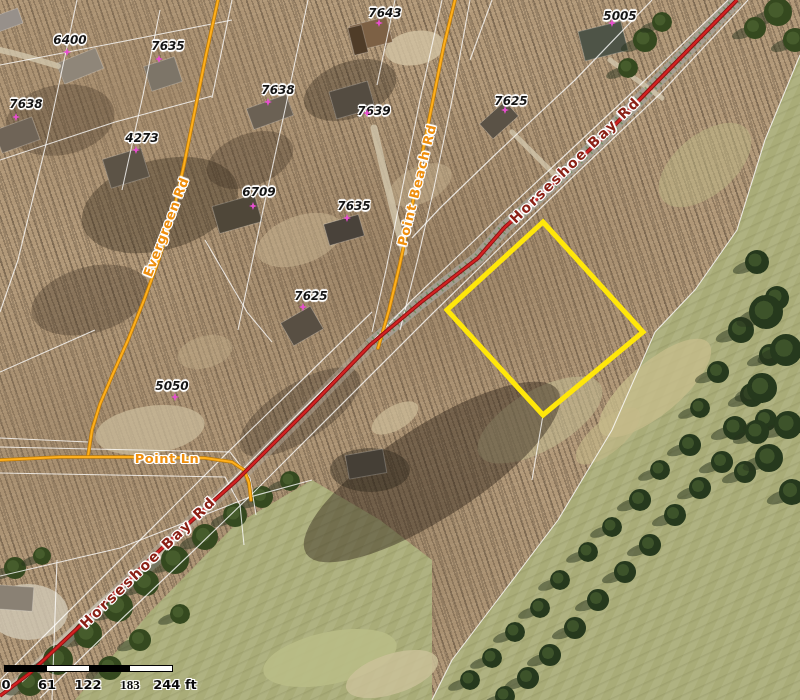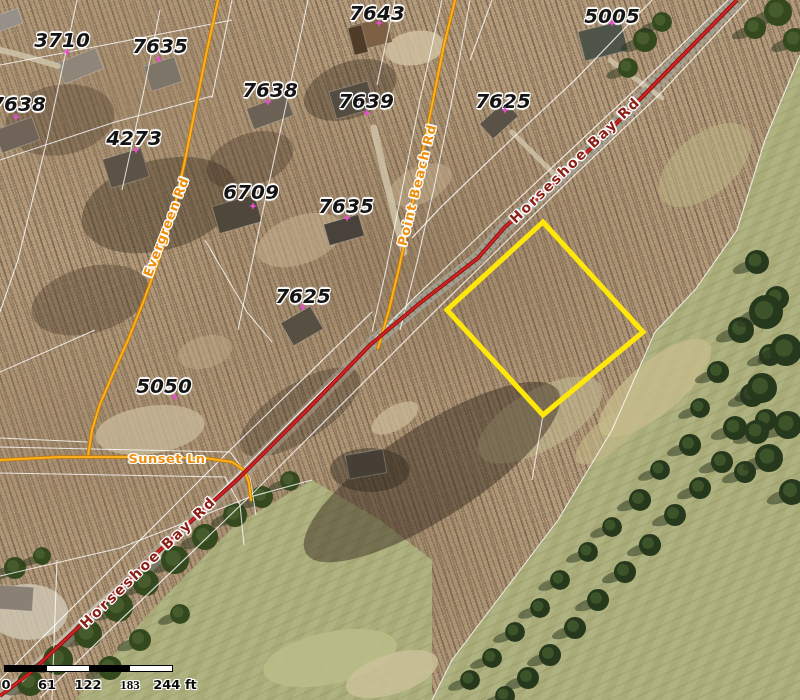--- a/index.html
+++ b/index.html
@@ -11,23 +11,23 @@
       radial-gradient(ellipse 320px 210px at 18% 14%, rgba(152,127,97,.55), transparent 70%),
       radial-gradient(ellipse 420px 270px at 52% 38%, rgba(124,101,75,.45), transparent 72%),
       radial-gradient(ellipse 360px 250px at 10% 62%, rgba(143,120,92,.40), transparent 70%),
       radial-gradient(ellipse 300px 220px at 45% 80%, rgba(120,100,74,.35), transparent 70%),
       repeating-linear-gradient(70deg, rgba(60,47,34,.28) 0 1.5px, transparent 1.5px 5px),
       repeating-linear-gradient(74deg, rgba(45,35,25,.18) 0 2px, transparent 2px 11px),
       repeating-linear-gradient(160deg, rgba(214,193,162,.12) 0 2px, transparent 2px 9px);}
   #overlay-svg{position:absolute;inset:0;}
   
   .plabel{position:absolute;transform:translate(-50%,-50%);
-    font-size:20px;font-weight:bold;font-style:italic;color:#141414;white-space:nowrap;
+    font-size:12px;font-weight:bold;font-style:italic;color:#141414;white-space:nowrap;
     text-shadow:-1px -1px 0 #fff,1px -1px 0 #fff,-1px 1px 0 #fff,1px 1px 0 #fff,0 2px 1px #fff,0 -2px 1px #fff;
-    line-height:1;pointer-events:none;}
+    line-height:1;pointer-events:none;margin-left:8px;}
   .rlabel{position:absolute;font-weight:bold;white-space:nowrap;line-height:1;
     text-shadow:-1px -1px 0 #fff,1px -1px 0 #fff,-1px 1px 0 #fff,1px 1px 0 #fff,-2px 0 1px #fff,2px 0 1px #fff;
     pointer-events:none;}
   .rlabel.minor{color:#ef8f0e;font-size:13px;}
   .rlabel.major{color:#8a2015;font-size:14px;}
   .marker{position:absolute;width:8px;height:8px;transform:translate(-50%,-50%);
     background:#e84fd0;box-shadow:0 0 1px #902c80 inset;
     clip-path:polygon(50% 0,64% 36%,100% 50%,64% 64%,50% 100%,36% 64%,0 50%,36% 36%);}
   
   #scalebar{position:absolute;pointer-events:none;}
@@ -324,27 +324,27 @@
         <polyline points="455,0 444,45 432,105 420,165 409,222 399,268 389,310 381,338 378,348" fill="none" stroke="#c07c08" stroke-width="3.6" stroke-linecap="round"></polyline>
         <polyline points="455,0 444,45 432,105 420,165 409,222 399,268 389,310 381,338 378,348" fill="none" stroke="#ffb01c" stroke-width="2" stroke-linecap="round"></polyline>
         <polyline points="737,0 647,92 600,140 540,196 505,227 478,258 420,303 370,345 307,410 237,480 178,533 100,607 30,673 0,696" fill="none" stroke="#8c1414" stroke-width="4"></polyline>
         <polyline points="737,0 647,92 600,140 540,196 505,227 478,258 420,303 370,345 307,410 237,480 178,533 100,607 30,673 0,696" fill="none" stroke="#d42222" stroke-width="2.2"></polyline>
       </g>
     <g id="g-selected">
         <polygon points="543,222 643,332 543,415 447,310" fill="none" stroke="#ffe70a" stroke-width="5" stroke-linejoin="miter"></polygon>
       </g>
   </svg>
   <div id="labels">
-      <div class="plabel" style="left: 62px; top: 40px;">3710</div>
+      <div class="plabel" style="left: 62px; top: 40px;">6400</div>
       <div class="plabel" style="left: 160px; top: 46px;">7635</div>
       <div class="plabel" style="left: 18px; top: 104px;">7638</div>
       <div class="plabel" style="left: 134px; top: 138px;">4273</div>
       <div class="plabel" style="left: 270px; top: 90px;">7638</div>
       <div class="plabel" style="left: 377px; top: 13px;">7643</div>
-      <div class="plabel" style="left: 366px; top: 101px;">7639</div>
+      <div class="plabel" style="left: 366px; top: 111px;">7639</div>
       <div class="plabel" style="left: 503px; top: 101px;">7625</div>
       <div class="plabel" style="left: 612px; top: 16px;">5005</div>
       <div class="plabel" style="left: 251px; top: 192px;">6709</div>
       <div class="plabel" style="left: 346px; top: 206px;">7635</div>
       <div class="plabel" style="left: 303px; top: 296px;">7625</div>
       <div class="plabel" style="left: 164px; top: 386px;">5050</div>
       <div class="marker" style="left: 67px; top: 52px;"></div>
       <div class="marker" style="left: 159px; top: 59px;"></div>
       <div class="marker" style="left: 16px; top: 117px;"></div>
       <div class="marker" style="left: 136px; top: 150px;"></div>
@@ -352,21 +352,21 @@
       <div class="marker" style="left: 379px; top: 23px;"></div>
       <div class="marker" style="left: 367px; top: 113px;"></div>
       <div class="marker" style="left: 505px; top: 110px;"></div>
       <div class="marker" style="left: 612px; top: 23px;"></div>
       <div class="marker" style="left: 253px; top: 206px;"></div>
       <div class="marker" style="left: 347px; top: 218px;"></div>
       <div class="marker" style="left: 303px; top: 307px;"></div>
       <div class="marker" style="left: 175px; top: 397px;"></div>
       <div class="rlabel minor" style="left: 166px; top: 227px; letter-spacing: 0.5px; transform: translate(-50%, -50%) rotate(-69deg);">Evergreen Rd</div>
       <div class="rlabel minor" style="left: 417px; top: 185px; letter-spacing: 1px; transform: translate(-50%, -50%) rotate(-76deg);">Point Beach Rd</div>
-      <div class="rlabel minor" style="left: 167px; top: 458px; letter-spacing: 0.5px; transform: translate(-50%, -50%) rotate(0deg);">Sunset Ln</div>
+      <div class="rlabel minor" style="left: 167px; top: 458px; letter-spacing: 0.5px; transform: translate(-50%, -50%) rotate(0deg);">Point Ln</div>
       <div class="rlabel major" style="left: 575px; top: 160px; letter-spacing: 2px; transform: translate(-50%, -50%) rotate(-44deg);">Horseshoe Bay Rd</div>
       <div class="rlabel major" style="left: 148px; top: 562px; letter-spacing: 2.5px; transform: translate(-50%, -50%) rotate(-44deg);">Horseshoe Bay Rd</div>
     </div>
   <div id="scalebar" style="left: 4px; top: 665px;">
       <div class="bar" style="width: 167px; height: 5px;">
         <div class="seg" style="width: 25%; background: rgb(0, 0, 0);"></div>
         <div class="seg" style="width: 25%; background: rgb(255, 255, 255);"></div>
         <div class="seg" style="width: 25%; background: rgb(0, 0, 0);"></div>
         <div class="seg" style="width: 25%; background: rgb(255, 255, 255);"></div>
       </div>

